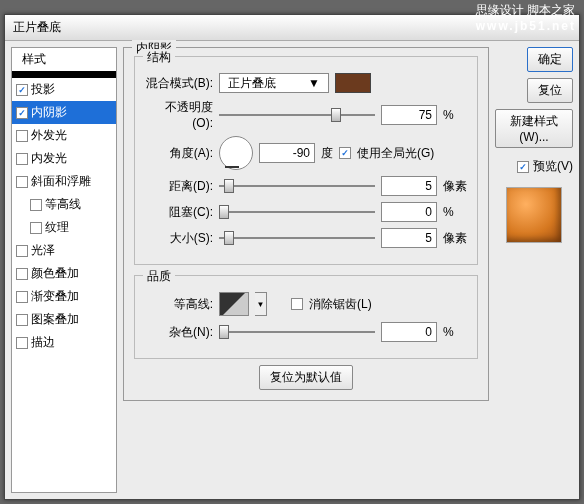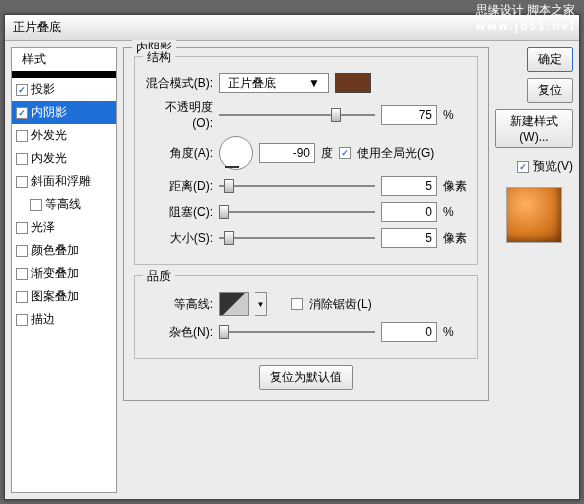--- a/index.html
+++ b/index.html
@@ -75,20 +75,24 @@
             <span>内发光</span>
           </div>
           <div class="sidebar-item">
             <span class="cb"></span>
             <span>斜面和浮雕</span>
           </div>
           <div class="sidebar-item indent">
             <span class="cb"></span>
             <span>等高线</span>
           </div>
+          <div class="sidebar-item indent">
+            <span class="cb"></span>
+            <span>纹理</span>
+          </div>
           <div class="sidebar-item">
             <span class="cb"></span>
             <span>光泽</span>
           </div>
           <div class="sidebar-item">
             <span class="cb"></span>
             <span>颜色叠加</span>
           </div>
           <div class="sidebar-item">
             <span class="cb"></span>

